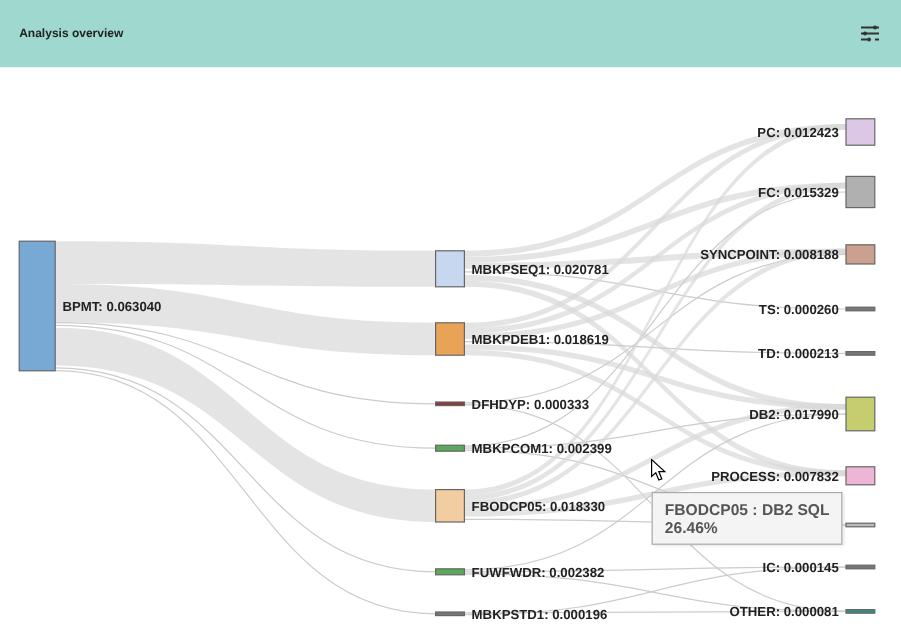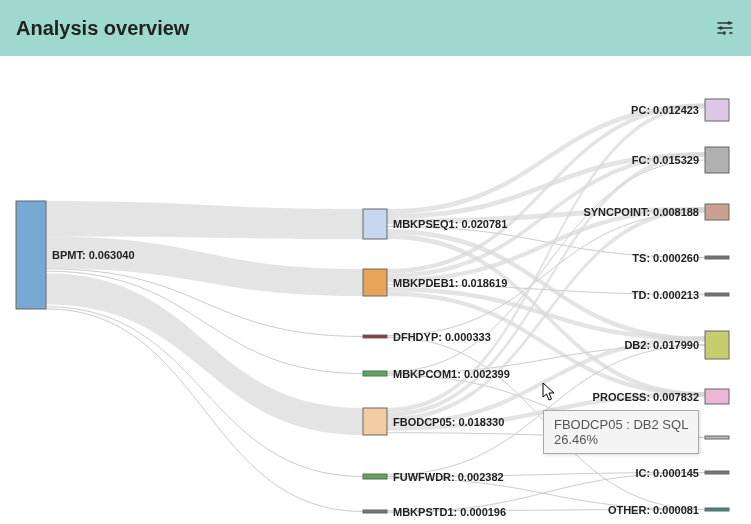--- a/index.html
+++ b/index.html
@@ -15,21 +15,21 @@
   .header {
     background: #9fd8ce;
     height: 56px;
     display: flex;
     align-items: center;
     justify-content: space-between;
     padding: 0 16px;
     box-sizing: border-box;
   }
   .header-title {
-    font-size: 20px;
+    font-size: 10px;
     font-weight: bold;
     color: #222;
   }
   .settings-icon {
     width: 20px;
     height: 20px;
     color: #333;
     cursor: pointer;
   }
   .chart {
@@ -161,20 +161,20 @@
     <rect x="705" y="333" width="24" height="15" fill="#edb6d4" class="node-rect"></rect>
     <text class="node-label" x="699" y="344.5" text-anchor="end">PROCESS: 0.007832</text>
     <rect x="705" y="380" width="24" height="3" fill="#bbb" class="node-rect"></rect>
     <text class="node-label faded" x="699" y="385.5" text-anchor="end">SM: 0.000569</text>
     <rect x="705" y="415" width="24" height="3" fill="#777" class="node-rect"></rect>
     <text class="node-label" x="699" y="420.5" text-anchor="end">IC: 0.000145</text>
     <rect x="705" y="452" width="24" height="3" fill="#3a8a8a" class="node-rect"></rect>
     <text class="node-label" x="699" y="457.5" text-anchor="end">OTHER: 0.000081</text>
   </svg>
 
-<div class="tooltip" style="left:543px; top:410px;">
+<div class="tooltip" style="left:543px; top:410px;font-weight:bold;">
   <div>FBODCP05 : DB2 SQL</div>
   <div class="tooltip-line2">26.46%</div>
 </div>
 
 <svg class="cursor" style="left:542px; top:382px;" viewBox="0 0 16 20">
   <path d="M1 1 L1 15 L4.5 12 L7 18 L9.5 17 L7 11 L12 11 Z" fill="#fff" stroke="#000" stroke-width="1"></path>
 </svg>
 
 </body></html>

